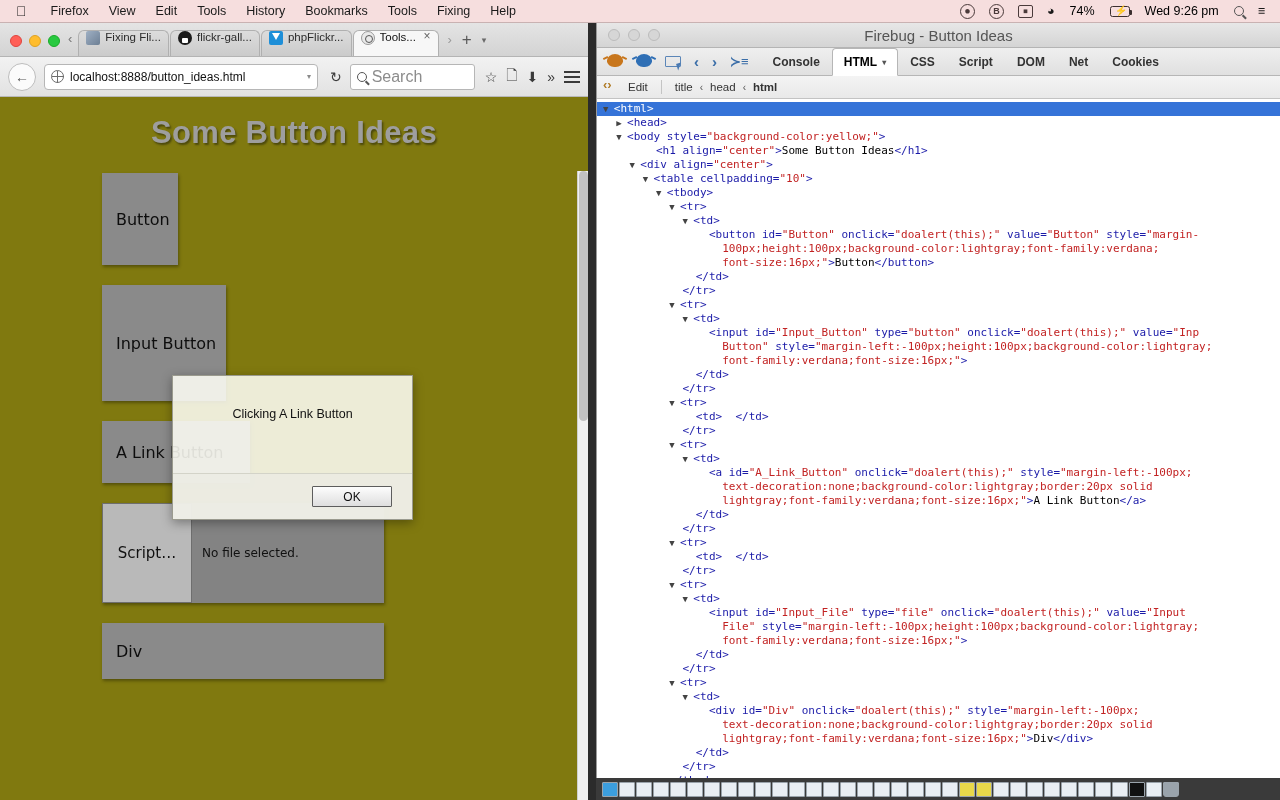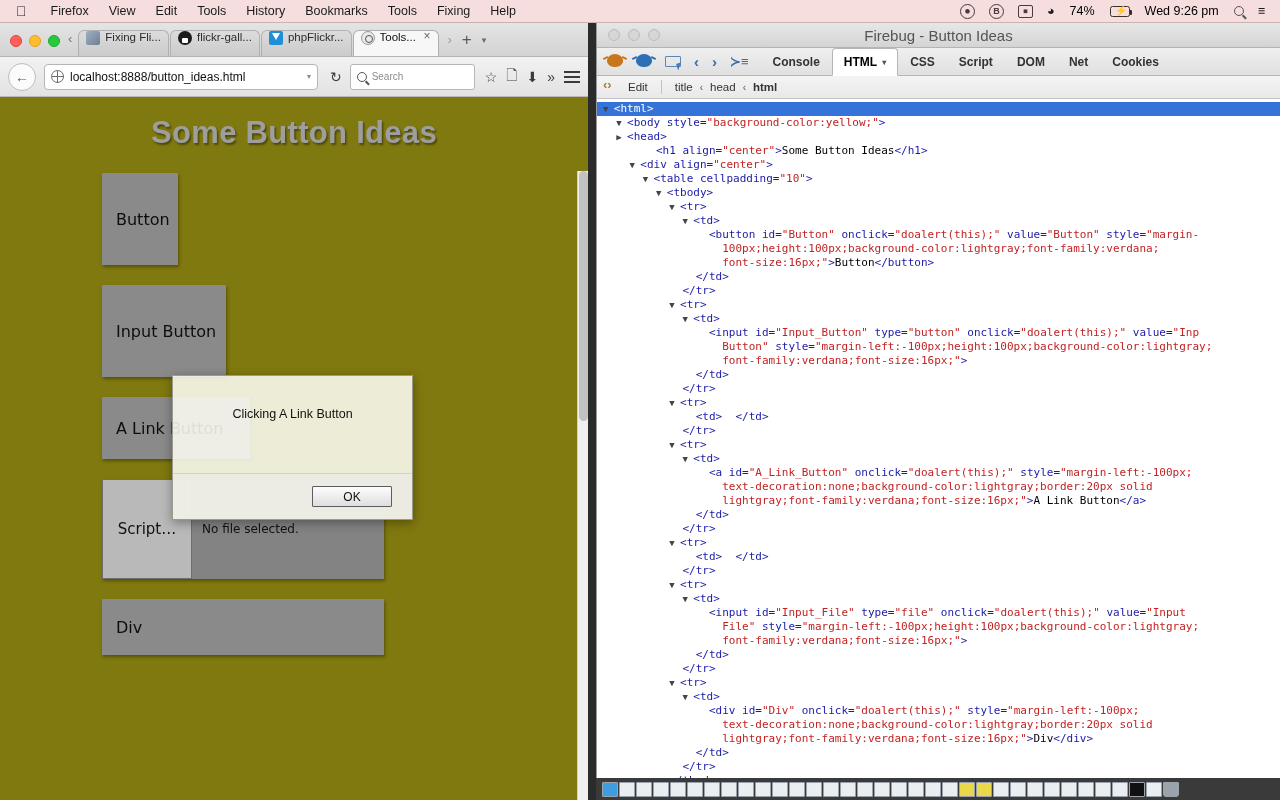--- a/index.html
+++ b/index.html
@@ -93,21 +93,21 @@
     display:flex; align-items:center; padding:0 6px; gap:6px; font-size:12px; color:#111; min-width:0;
   }
   .globe{width:13px;height:13px;border-radius:50%;border:1.3px solid #6e6e6e;position:relative;flex:0 0 13px;}
   .globe:before{content:"";position:absolute;left:-0.5px;top:5px;width:12px;height:1.2px;background:#6e6e6e;}
   .globe:after{content:"";position:absolute;left:5px;top:-0.5px;width:1.2px;height:12px;background:#6e6e6e;}
   .url-text{white-space:nowrap;overflow:hidden;}
   .url-caret{margin-left:auto;color:#8a8a8a;font-size:8px;}
   .reload{color:#3c3c3c;font-size:14px;padding-left:4px;}
   .searchbar{
     width:125px;height:26px;background:#fff;border:1px solid #b6b6b6;border-radius:3px;
-    display:flex;align-items:center;gap:5px;padding:0 6px;font-size:10px;color:#8c8c8c;flex:0 0 125px;
+    display:flex;align-items:center;gap:5px;padding:0 6px;font-size:16px;color:#8c8c8c;flex:0 0 125px;
   }
   .magn{width:10px;height:10px;border:1.6px solid #555;border-radius:50%;position:relative;flex:0 0 10px;}
   .magn:after{content:"";position:absolute;right:-4px;bottom:-3px;width:5px;height:1.6px;background:#555;transform:rotate(45deg);}
   .navicons{display:flex;align-items:center;gap:9px;color:#3a3a3a;font-size:14px;padding-left:2px;}
   .hamb{display:inline-flex;flex-direction:column;gap:3px;}
   .hamb i{display:block;width:16px;height:2px;background:#3a3a3a;}
 
   
   .page {
     position:relative; height:703px; background:#80790f; overflow:hidden;
@@ -120,21 +120,21 @@
   }
   .btn-table{ margin-top:22px; margin-left:102px; }
   .btn-row{ margin-bottom:20px; }
   .gbtn{
     background:#8a8a8a; color:#0d0d0d; font-size:16px;
     font-family:"DejaVu Sans", sans-serif;
     display:flex; align-items:center; padding-left:14px;
     box-shadow:1px 2px 3px rgba(30,30,5,.45);
   }
   .gbtn-button{ width:76px; height:92px; }
-  .gbtn-input{ width:124px; height:92px; }
+  .gbtn-input{ width:124px; height:116px; }
   .gbtn-link{ width:148px; height:62px; }
   .gbtn-div{ width:282px; height:56px; }
   .filewrap{ display:flex; height:100px; width:282px; box-shadow:1px 2px 3px rgba(30,30,5,.45); }
   .file-browse{
     width:90px; background:#b9b9b9; border:1px solid #6e6e6e;
     display:flex; align-items:center; justify-content:center;
     font-size:15px; color:#111; font-family:"DejaVu Sans", sans-serif;
   }
   .file-name{
     flex:1; background:#838383; display:flex; align-items:center; padding-left:10px;
@@ -425,22 +425,22 @@
       <span class="bc-sep"></span>
       <span class="bc-item">title</span>
       <span class="bc-arrow">‹</span>
       <span class="bc-item">head</span>
       <span class="bc-arrow">‹</span>
       <span class="bc-item cur">html</span>
     </div>
 
     <div class="fb-code" id="code-panel">
         <div class="cl sel"><span></span><span class="tw">▼ </span><span class="tg">&lt;html&gt;</span></div>
+        <div class="cl"><span>  </span><span class="tw">▶ </span><span class="tg">&lt;head&gt;</span></div>
         <div class="cl"><span>  </span><span class="tw">▼ </span><span class="tg">&lt;body </span><span class="at">style=</span><span class="vl">"background-color:yellow;"</span><span class="tg">&gt;</span></div>
-        <div class="cl"><span>  </span><span class="tw">▶ </span><span class="tg">&lt;head&gt;</span></div>
         <div class="cl"><span>      </span><span>  </span><span class="tg">&lt;h1 </span><span class="at">align=</span><span class="vl">"center"</span><span class="tg">&gt;</span><span class="txt">Some Button Ideas</span><span class="tg">&lt;/h1&gt;</span></div>
         <div class="cl"><span>    </span><span class="tw">▼ </span><span class="tg">&lt;div </span><span class="at">align=</span><span class="vl">"center"</span><span class="tg">&gt;</span></div>
         <div class="cl"><span>      </span><span class="tw">▼ </span><span class="tg">&lt;table </span><span class="at">cellpadding=</span><span class="vl">"10"</span><span class="tg">&gt;</span></div>
         <div class="cl"><span>        </span><span class="tw">▼ </span><span class="tg">&lt;tbody&gt;</span></div>
         <div class="cl"><span>          </span><span class="tw">▼ </span><span class="tg">&lt;tr&gt;</span></div>
         <div class="cl"><span>            </span><span class="tw">▼ </span><span class="tg">&lt;td&gt;</span></div>
         <div class="cl"><span>              </span><span>  </span><span class="tg">&lt;button </span><span class="at">id=</span><span class="vl">"Button"</span><span class="at"> onclick=</span><span class="vl">"doalert(this);"</span><span class="at"> value=</span><span class="vl">"Button"</span><span class="at"> style=</span><span class="vl">"margin-</span></div>
         <div class="cl"><span>                </span><span>  </span><span class="vl">100px;height:100px;background-color:lightgray;font-family:verdana;</span></div>
         <div class="cl"><span>                </span><span>  </span><span class="vl">font-size:16px;"</span><span class="tg">&gt;</span><span class="txt">Button</span><span class="tg">&lt;/button&gt;</span></div>
         <div class="cl"><span>            </span><span>  </span><span class="tg">&lt;/td&gt;</span></div>

